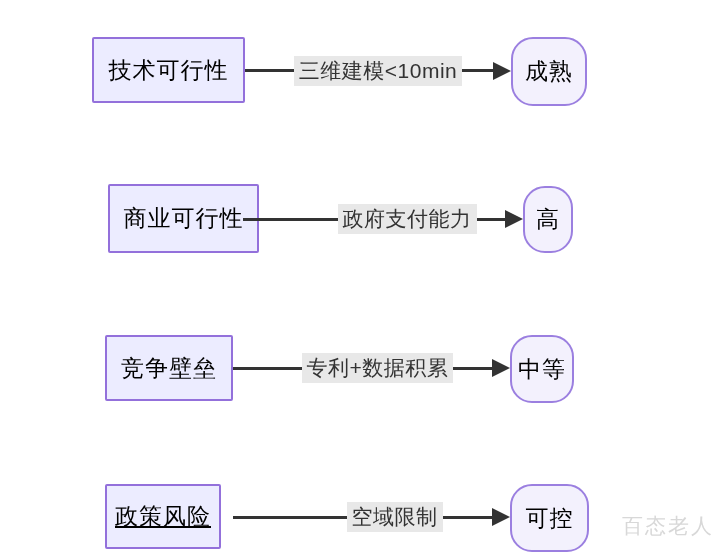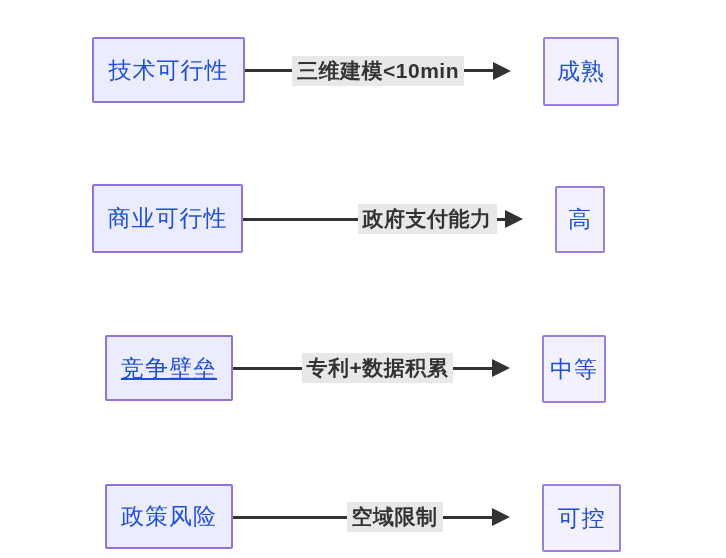--- a/index.html
+++ b/index.html
@@ -15,52 +15,50 @@
     background: #ffffff;
     overflow: hidden;
   }
   .node {
     position: absolute;
     box-sizing: border-box;
     display: flex;
     align-items: center;
     justify-content: center;
     font-size: 23px;
-    color: #1d4ed8;
+    color: #000000;
     letter-spacing: 1px;
   }
   .factor-node {
     background: #ececff;
     border: 2px solid #9370db;
     border-radius: 2px;
   }
   .result-node {
     background: #f3f1fd;
     border: 2px solid #9b7fe0;
-    border-radius: 2px;
-    margin-left: 32px;
+    border-radius: 22px;
   }
   .edge-line {
     position: absolute;
     height: 3px;
     background: #333333;
   }
   .arrowhead {
     position: absolute;
     width: 0;
     height: 0;
     border-top: 9px solid transparent;
     border-bottom: 9px solid transparent;
     border-left: 18px solid #333333;
   }
   .edge-label-wrap {
     position: absolute;
     text-align: center;
     transform: translateY(-50%);
-    font-weight: bold;
   }
   .edge-label {
     display: inline-block;
     background: #e8e8e8;
     color: #333333;
     font-size: 21px;
     padding: 1px 5px;
     letter-spacing: 0.5px;
   }
   .watermark {
@@ -74,35 +72,35 @@
   }
 
   
   .r1-factor { left: 92px;  top: 37px;  width: 153px; height: 66px; }
   .r1-line   { left: 245px; top: 69px;  width: 248px; }
   .r1-arrow  { left: 493px; top: 62px; }
   .r1-label  { left: 245px; top: 71px;  width: 266px; }
   .r1-result { left: 511px; top: 37px;  width: 76px;  height: 69px; }
 
   
-  .r2-factor { left: 92px;  top: 184px; width: 151px; height: 69px; }
+  .r2-factor { left: 108px;  top: 184px; width: 151px; height: 69px; }
   .r2-line   { left: 243px; top: 218px; width: 262px; }
   .r2-arrow  { left: 505px; top: 210px; }
-  .r2-label  { left: 243px; top: 219px; width: 328px; margin-left: 20px; }
+  .r2-label  { left: 243px; top: 219px; width: 328px; }
   .r2-result { left: 523px; top: 186px; width: 50px;  height: 67px; }
 
   
-  .r3-factor { left: 105px; top: 335px; width: 128px; height: 66px; text-decoration: underline; }
+  .r3-factor { left: 105px; top: 335px; width: 128px; height: 66px; }
   .r3-line   { left: 233px; top: 367px; width: 259px; }
   .r3-arrow  { left: 492px; top: 359px; }
   .r3-label  { left: 239px; top: 368px; width: 277px; }
   .r3-result { left: 510px; top: 335px; width: 64px;  height: 68px; }
 
   
-  .r4-factor { left: 105px; top: 484px; width: 128px; height: 65px; }
+  .r4-factor { left: 105px; top: 484px; width: 116px; height: 65px; text-decoration: underline; }
   .r4-line   { left: 233px; top: 516px; width: 259px; }
   .r4-arrow  { left: 492px; top: 508px; }
   .r4-label  { left: 233px; top: 517px; width: 323px; }
   .r4-result { left: 510px; top: 484px; width: 79px;  height: 68px; }
 </style>
 </head>
 <body>
 
 <div class="canvas">
 
@@ -147,14 +145,15 @@
   </div>
   <div class="edge-line r4-line"></div>
   <div class="arrowhead r4-arrow"></div>
   <div class="edge-label-wrap r4-label">
     <span class="edge-label">空域限制</span>
   </div>
   <div class="node result-node r4-result">
     <span>可控</span>
   </div>
 
+  <div class="watermark">百态老人</div>
 
 </div>
 
 </body></html>

